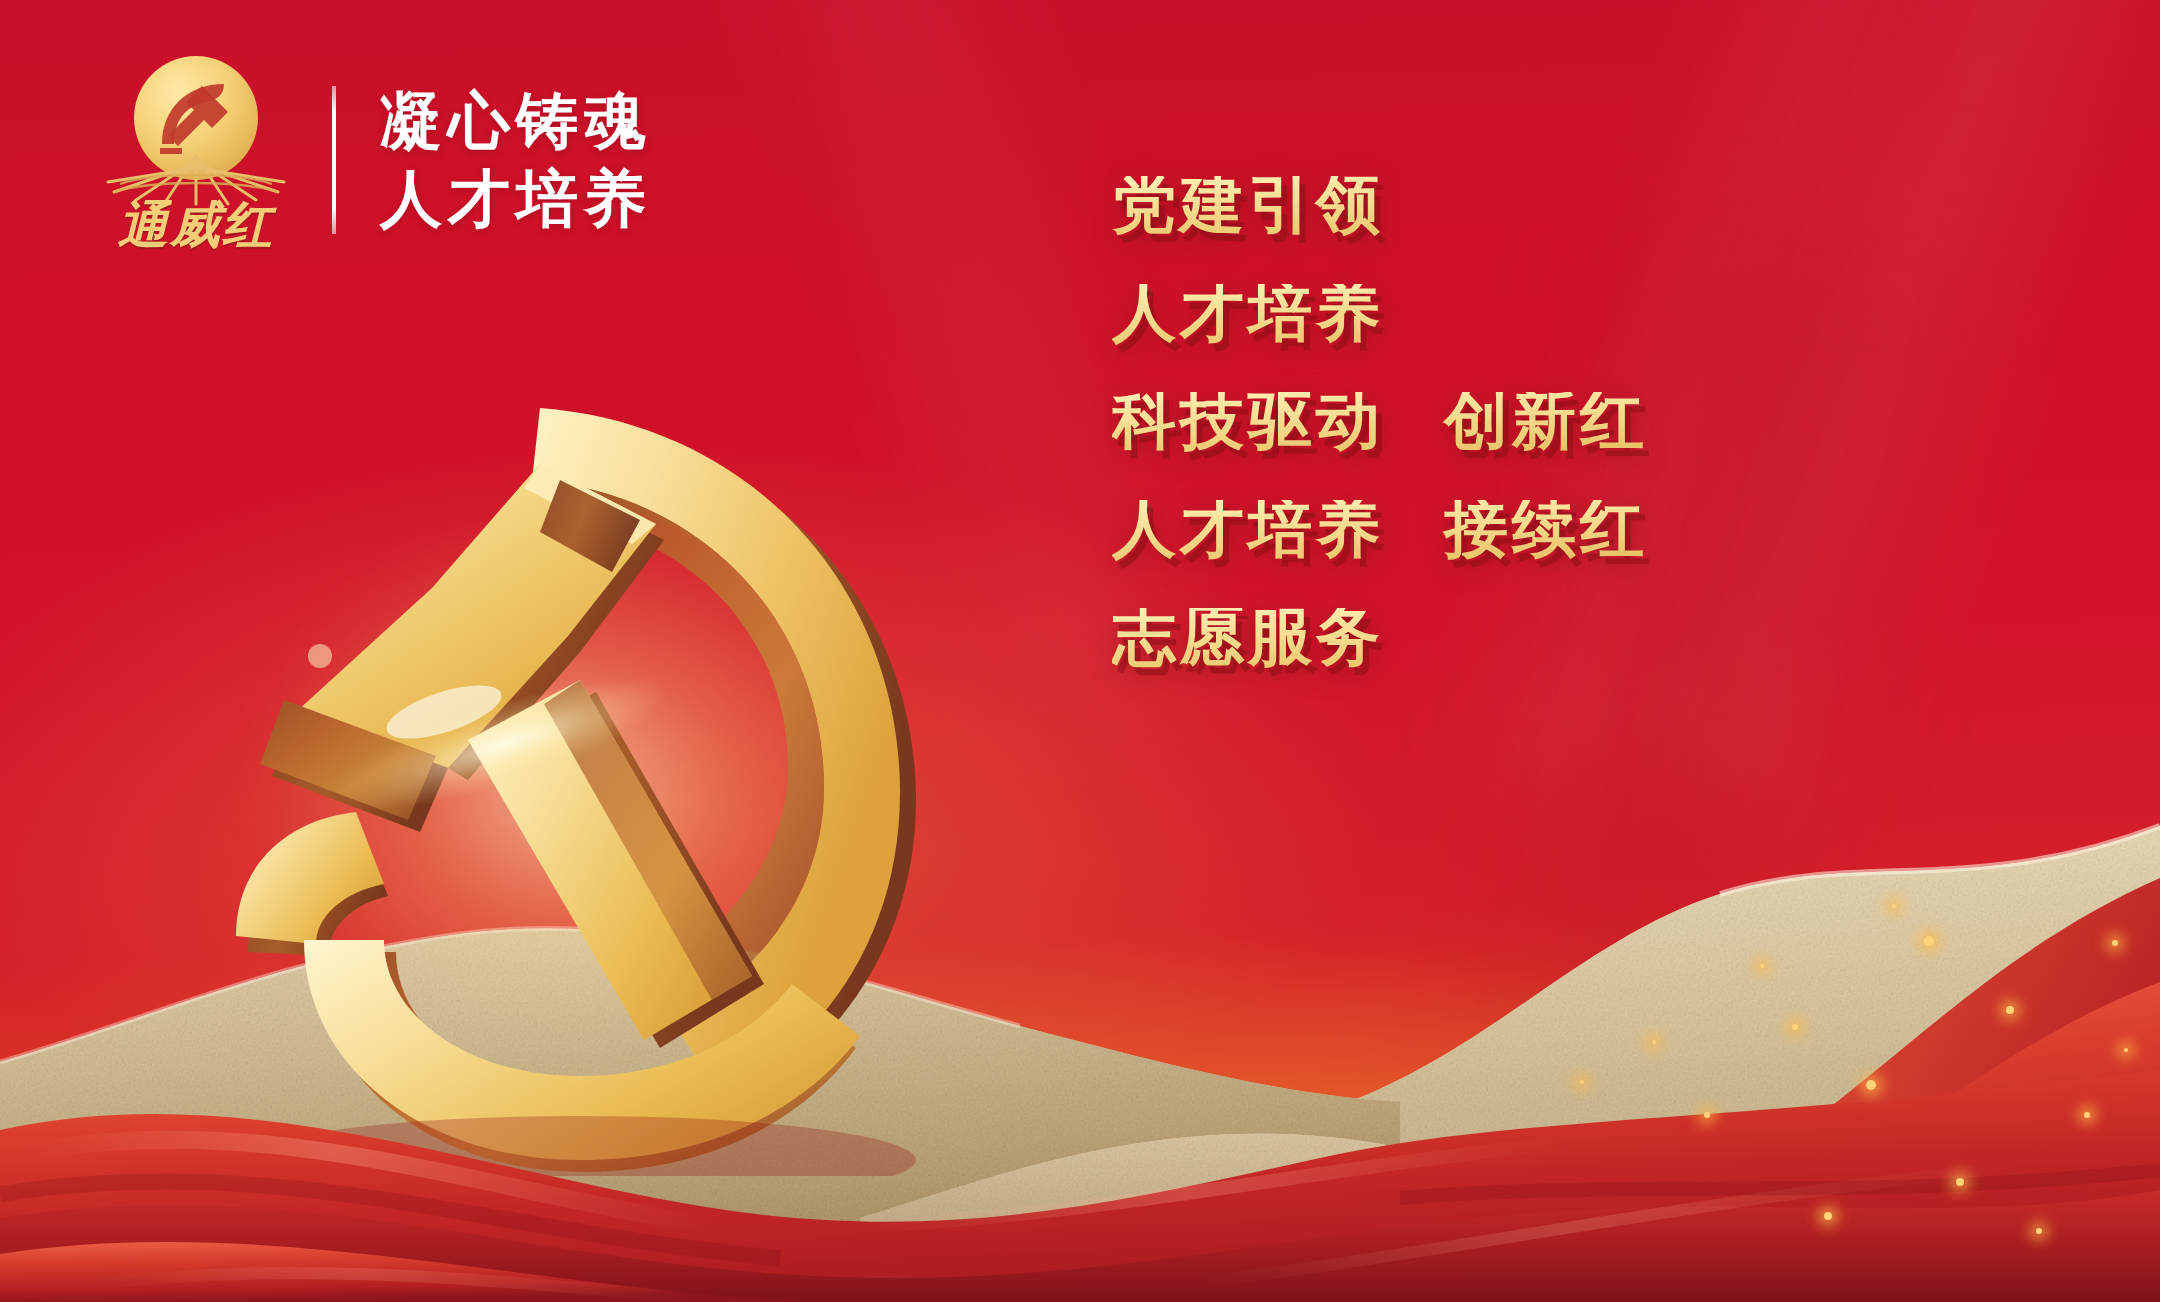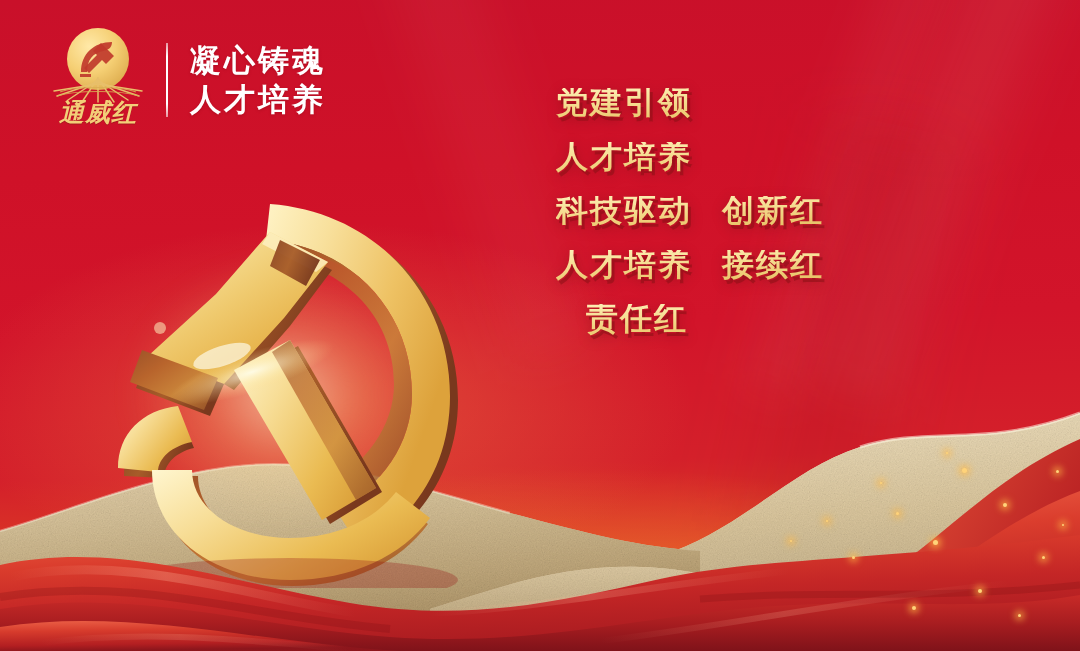--- a/index.html
+++ b/index.html
@@ -372,18 +372,18 @@
       <span>科技驱动</span>
       <span class="gap"></span>
       <span>创新红</span>
     </div>
     <div class="slogan-line">
       <span>人才培养</span>
       <span class="gap"></span>
       <span>接续红</span>
     </div>
     <div class="slogan-line">
-      <span class="gap"></span>
-      <span>责任红</span>
+      <span>志愿服务</span>
+      <span class="gap"></span>
     </div>
   </div>
 
 </div>
 
 </body></html>

